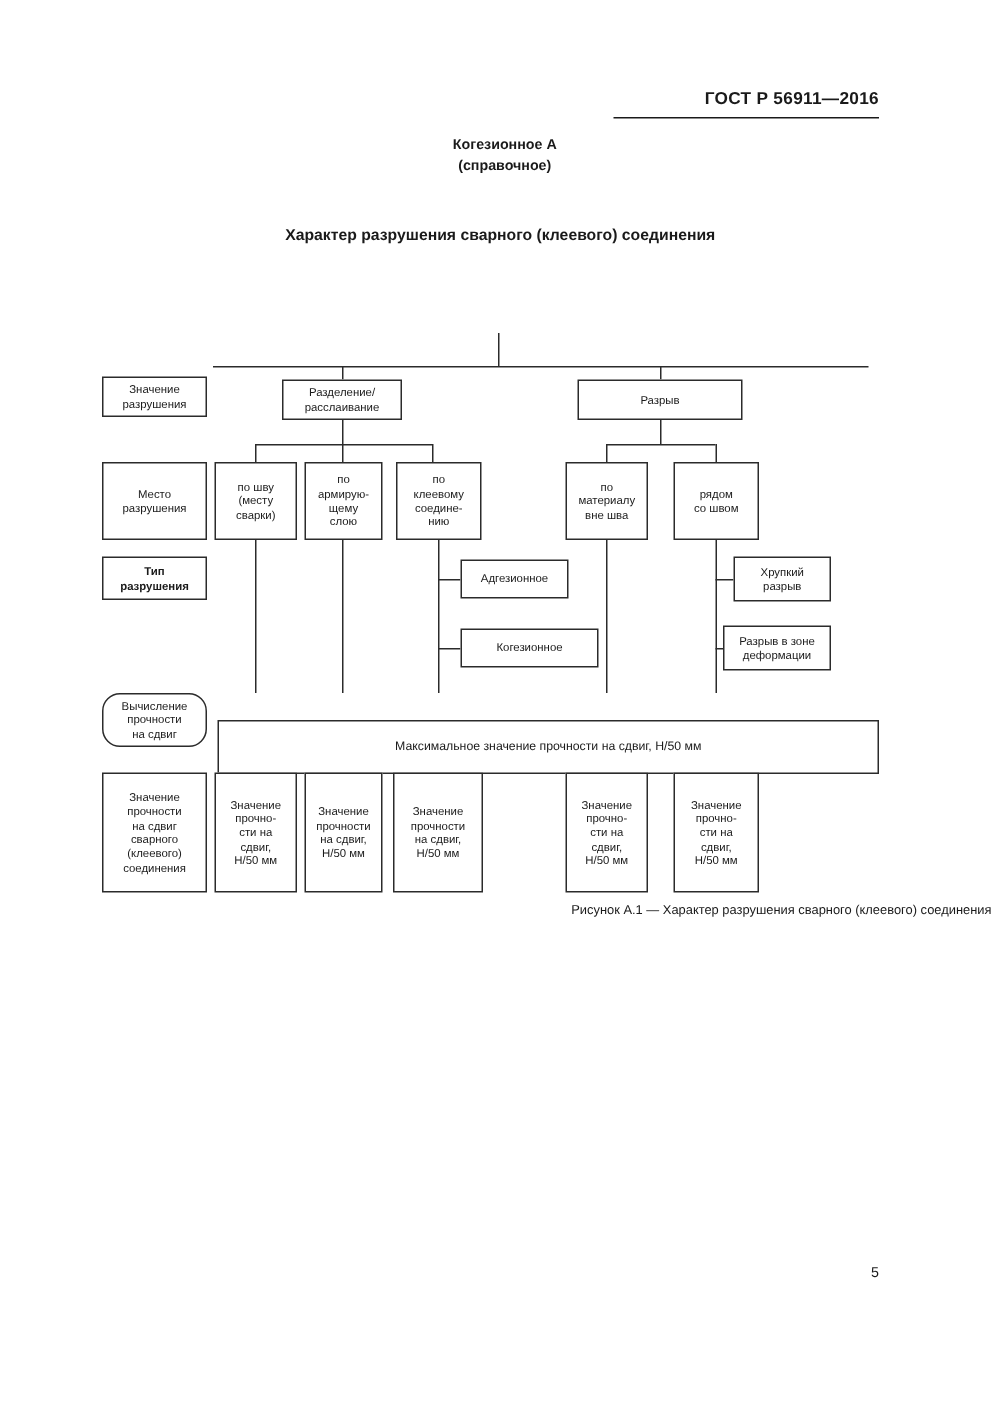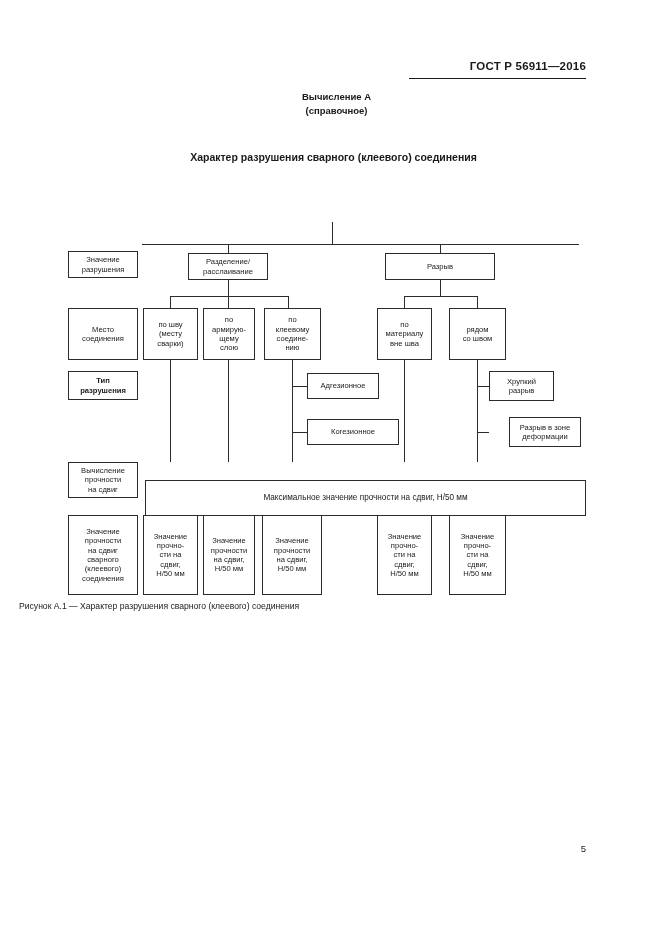--- a/index.html
+++ b/index.html
@@ -55,22 +55,22 @@
     text-align: center;
     font-size: 10.5px;
     font-weight: bold;
     padding-left: 6px;
     box-sizing: border-box;
   }
   .figure-caption {
     position: absolute;
     top: 601px;
     left: 0;
-    width: 609px;
-    text-align: left;
+    width: 661px;
+    text-align: right;
     font-size: 8.6px;
     padding-left: 19px;
     box-sizing: border-box;
   }
   .page-number {
     position: absolute;
     top: 843px;
     right: 75px;
     font-size: 9.5px;
   }
@@ -108,21 +108,21 @@
   .conn.v { width: 1px; }
   .conn.h { height: 1px; }
 </style>
 </head>
 <body>
 
 <div class="std-header">ГОСТ Р 56911—2016</div>
 <div class="header-rule"></div>
 
 <div class="annex-block">
-  <div>Вычисление А</div>
+  <div>Когезионное А</div>
   <div class="annex-sub">(справочное)</div>
 </div>
 
 <div class="section-title">Характер разрушения сварного (клеевого) соединения</div>
 
 <div id="flow">
 
   <div class="conn v" style="left:332px; top:222px; height:22px;"></div>
   <div class="conn h" style="left:142px; top:244px; width:437px;"></div>
   <div class="conn v" style="left:228px; top:244px; height:9px;"></div>
@@ -156,24 +156,24 @@
   <div class="conn v" style="left:170px; top:498px; height:17px;"></div>
   <div class="conn v" style="left:228px; top:498px; height:17px;"></div>
   <div class="conn v" style="left:292px; top:498px; height:17px;"></div>
   <div class="conn v" style="left:404px; top:498px; height:17px;"></div>
   <div class="conn v" style="left:477px; top:498px; height:17px;"></div>
 
 
   <div class="node" style="left:68px; top:251px; width:70px; height:27px;">Значение
 разрушения</div>
   <div class="node" style="left:68px; top:308px; width:70px; height:52px;">Место
-соединения</div>
+разрушения</div>
   <div class="node" style="left:68px; top:371px; width:70px; height:29px;font-weight:bold;">Тип
 разрушения</div>
-  <div class="node" style="left:68px; top:462px; width:70px; height:36px;">Вычисление
+  <div class="node" style="left:68px; top:462px; width:70px; height:36px;border-radius:12px;">Вычисление
 прочности
 на сдвиг</div>
   <div class="node" style="left:68px; top:515px; width:70px; height:80px;">Значение
 прочности
 на сдвиг
 сварного
 (клеевого)
 соединения</div>
 
   <div class="node" style="left:188px; top:253px; width:80px; height:27px;">Разделение/
@@ -196,21 +196,21 @@
 материалу
 вне шва</div>
   <div class="node" style="left:449px; top:308px; width:57px; height:52px;">рядом
 со швом</div>
 
   <div class="node" style="left:307px; top:373px; width:72px; height:26px;">Адгезионное</div>
   <div class="node" style="left:307px; top:419px; width:92px; height:26px;">Когезионное</div>
 
   <div class="node" style="left:489px; top:371px; width:65px; height:30px;">Хрупкий
 разрыв</div>
-  <div class="node" style="left:482px; top:417px; width:72px; height:30px;margin-left:27px;">Разрыв в зоне
+  <div class="node" style="left:482px; top:417px; width:72px; height:30px;">Разрыв в зоне
 деформации</div>
 
   <div class="node wide" style="left:145px; top:480px; width:441px; height:36px;">Максимальное значение прочности на сдвиг, Н/50 мм</div>
 
   <div class="node" style="left:143px; top:515px; width:55px; height:80px;">Значение
 прочно-
 сти на
 сдвиг,
 Н/50 мм</div>
   <div class="node" style="left:203px; top:515px; width:52px; height:80px;">Значение

